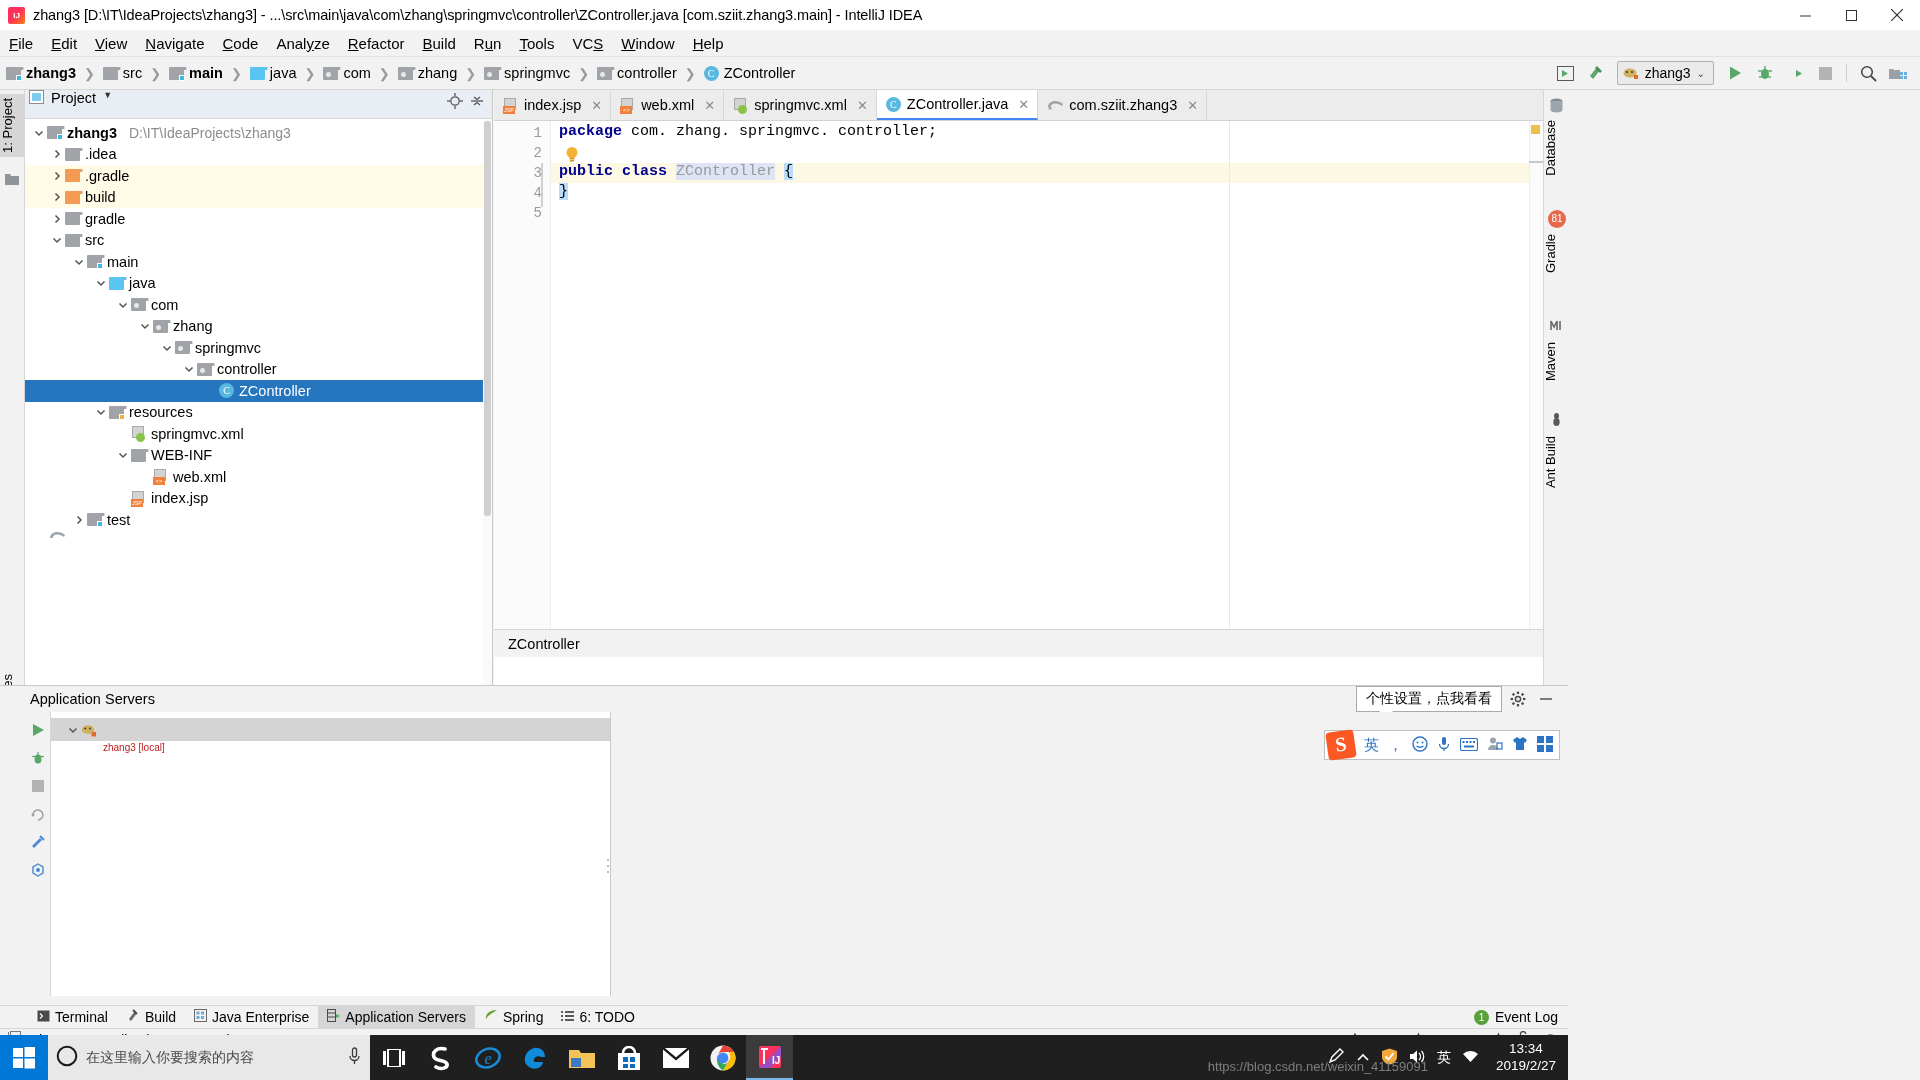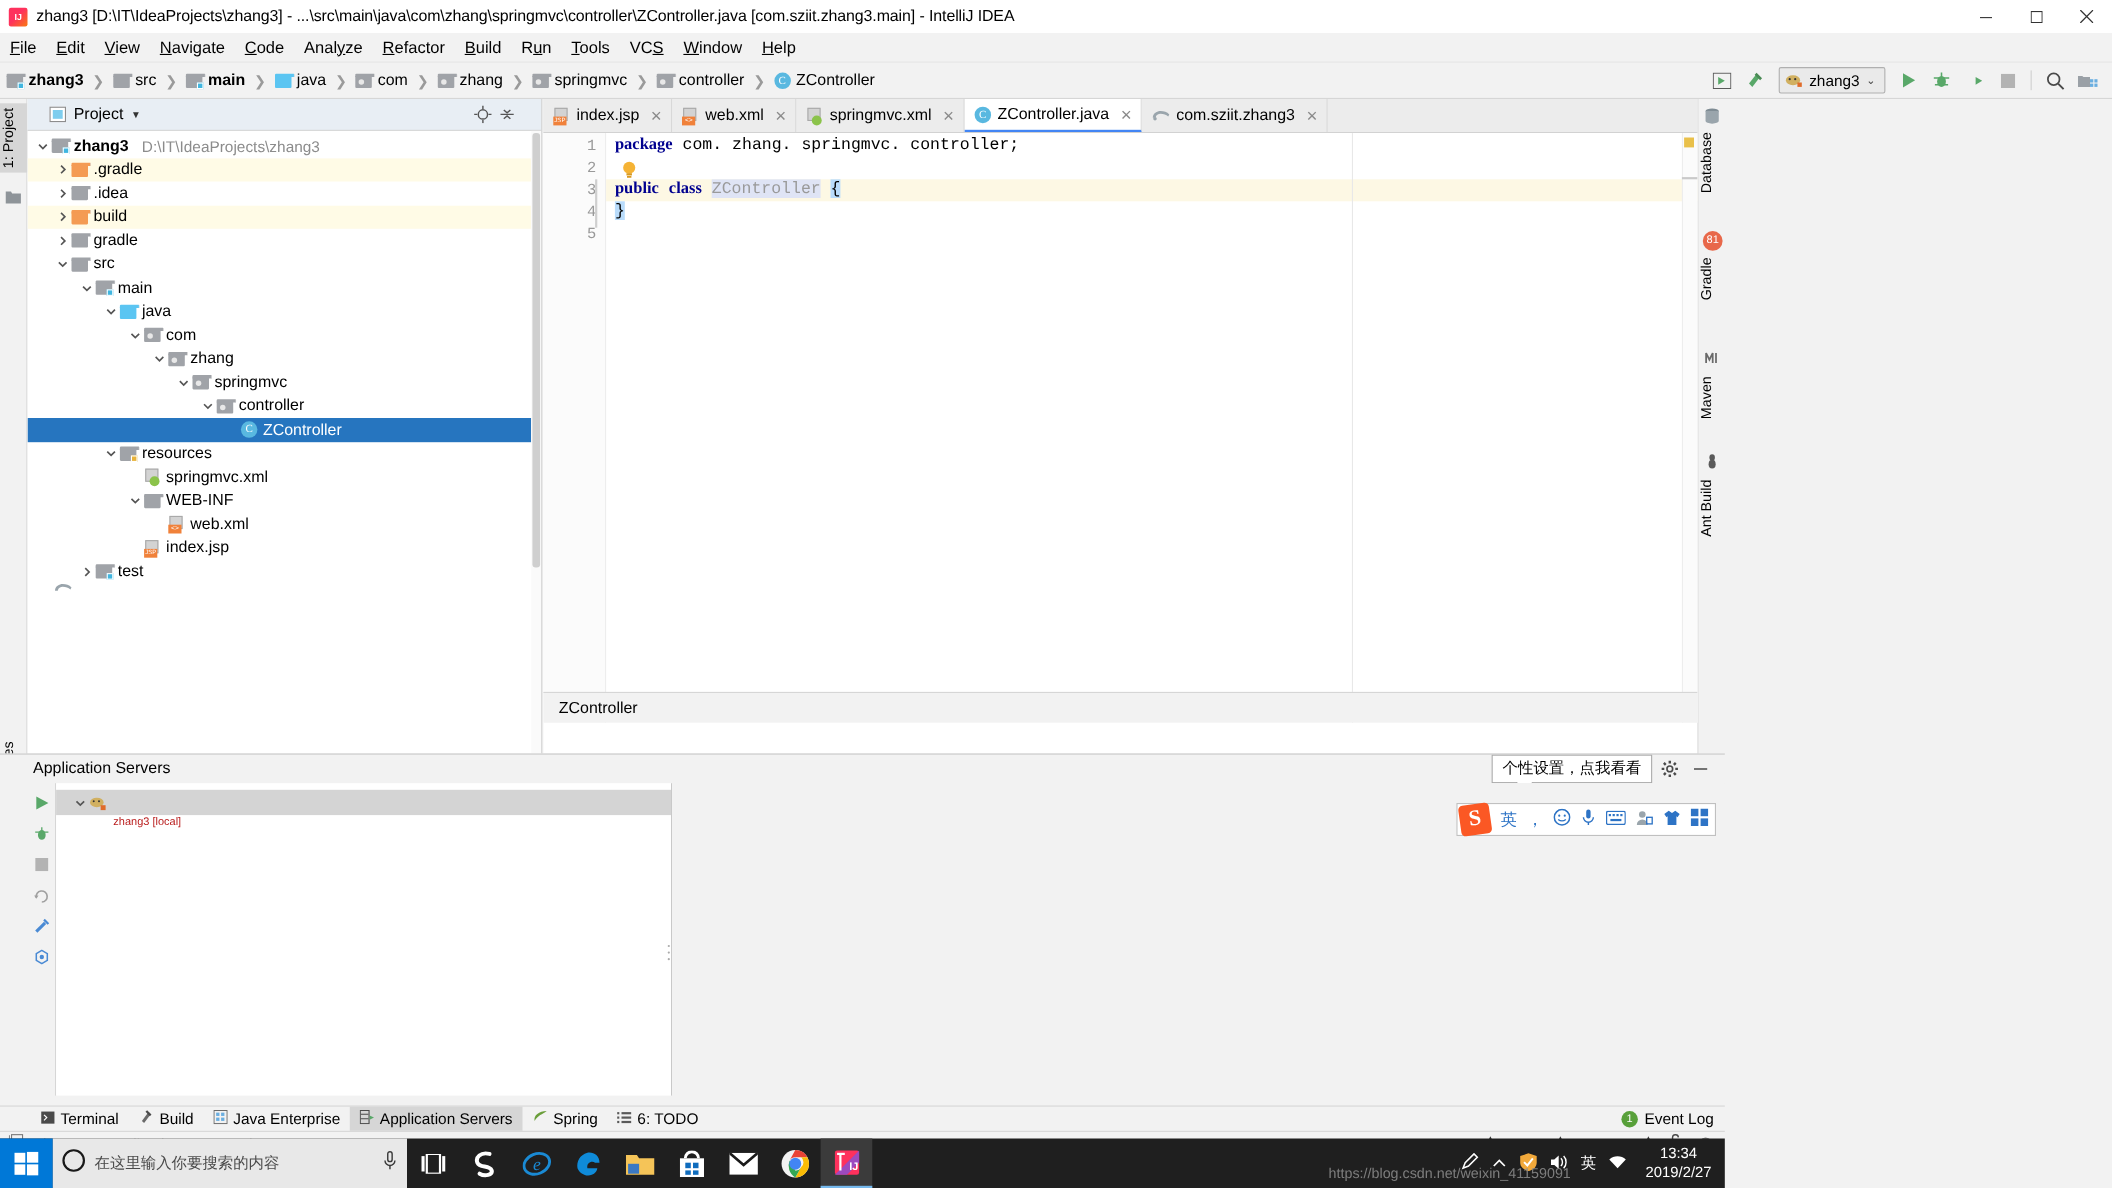--- a/index.html
+++ b/index.html
@@ -104,22 +104,22 @@
     position: absolute; right: 0; top: 90px; width: 25px; bottom: 96px;
     background: #f2f2f2; border-left: 1px solid #d6d6d6;
   }
 
   
   .projpanel {
     position: absolute; left: 25px; top: 90px; width: 468px; height: 595px;
     background: #fff; border-right: 1px solid #c9c9c9;
   }
   .proj-header {
-    height: 29px; background: #e8eef4; display: flex; align-items: center;
-    padding: 0 20px; border-bottom: 1px solid #d6d6d6;
+    height: 29px; background: #e8eef4; display: flex; 
+    padding: 0 4px; border-bottom: 1px solid #d6d6d6;
   }
   .proj-header .pi {
     width: 15px; height: 14px; border: 1px solid #8d8d8d; background: #fff; position: relative; flex: none;
   }
   .proj-header .pi::after { content:""; position:absolute; left:2px; top:2px; right:2px; bottom:2px; background:#7ecdee; }
   .proj-header .title { font-size: 14.5px; margin-left: 7px; color: #000; }
   .proj-header .caret { margin-left: 7px; font-size: 9px; color: #333; }
   .proj-header .spacer { flex: 1; }
   .proj-header .hicon { width: 22px; height: 22px; display: flex; align-items: center; justify-content: center; }
 
@@ -157,21 +157,21 @@
   .tab .x { color: #8a8a8a; font-size: 13px; margin-left: 4px; }
   .tabs-filler { flex: 1; background: #ececec; }
 
   .codearea { position: absolute; left: 0; top: 31px; right: 0; bottom: 28px; background: #fff; }
   .gutter { position: absolute; left: 0; top: 0; width: 57px; bottom: 0; background: #fbfbfb; border-right: 1px solid #ededed; }
   .gnum { position: absolute; right: 8px; font-size: 14px; color: #999; font-family: "Liberation Mono", monospace; }
   .codelines { position: absolute; left: 57px; top: 0; right: 0; bottom: 0; }
   .cline { position: absolute; left: 0; right: 0; height: 20px; font-size: 15px;
     font-family: "Liberation Mono", monospace; white-space: pre; padding-left: 8px; color: #000; }
   .cline.hl { background: #fdf8e4; }
-  .kw { color: #00008f; font-weight: bold; font-family: Liberation Serif, serif; }
+  .kw { color: #00008f; font-weight: bold; }
   .cname { color: #9a9a9a; background: #dfe4f5; }
   .brace-sel { background: #b9dcfb; }
   .bulb { position: absolute; width: 14px; height: 16px; }
   .marker-col { position: absolute; right: 0; top: 0; width: 14px; bottom: 0; background: #fbfbfb; border-left: 1px solid #ededed; }
   .editor-right-strip { position: absolute; right: 14px; top: 0; width: 300px; bottom: 0; border-left: 1px solid #e8e8e8; }
   .breadcrumb-bottom {
     position: absolute; left: 0; right: 0; bottom: 0; height: 28px; background: #f2f2f2;
     border-top: 1px solid #d6d6d6; display: flex; align-items: center; padding-left: 14px;
     font-size: 14.5px; color: #000;
   }
@@ -529,46 +529,46 @@
           </span>
         <span class="ficon">
             <span class="tab"></span>
             <span class="body"></span>
             <span class="badge"></span>
           </span>
         <span class="tlabel" style="font-weight:bold">zhang3</span>
         <span class="tpath">D:\IT\IdeaProjects\zhang3</span>
       </div>
 
+      <div class="trow">
+        <span style="width:24px"></span>
+        <span class="twist">
+            <svg width="10" height="10" viewBox="0 0 10 10">
+              <polyline points="3.5,1.5 7,5 3.5,8.5" fill="none" stroke="#555" stroke-width="1.5"></polyline>
+            </svg>
+          </span>
+        <span class="ficon">
+            <span class="tab"></span>
+            <span class="body"></span>
+          </span>
+        <span class="tlabel">.idea</span>
+      </div>
+
       <div class="trow hl">
         <span style="width:24px"></span>
         <span class="twist">
             <svg width="10" height="10" viewBox="0 0 10 10">
               <polyline points="3.5,1.5 7,5 3.5,8.5" fill="none" stroke="#555" stroke-width="1.5"></polyline>
             </svg>
           </span>
         <span class="ficon orange">
             <span class="tab"></span>
             <span class="body"></span>
           </span>
         <span class="tlabel">.gradle</span>
-      </div>
-
-      <div class="trow">
-        <span style="width:24px"></span>
-        <span class="twist">
-            <svg width="10" height="10" viewBox="0 0 10 10">
-              <polyline points="3.5,1.5 7,5 3.5,8.5" fill="none" stroke="#555" stroke-width="1.5"></polyline>
-            </svg>
-          </span>
-        <span class="ficon">
-            <span class="tab"></span>
-            <span class="body"></span>
-          </span>
-        <span class="tlabel">.idea</span>
       </div>
 
       <div class="trow hl">
         <span style="width:24px"></span>
         <span class="twist">
             <svg width="10" height="10" viewBox="0 0 10 10">
               <polyline points="3.5,1.5 7,5 3.5,8.5" fill="none" stroke="#555" stroke-width="1.5"></polyline>
             </svg>
           </span>
         <span class="ficon orange">

